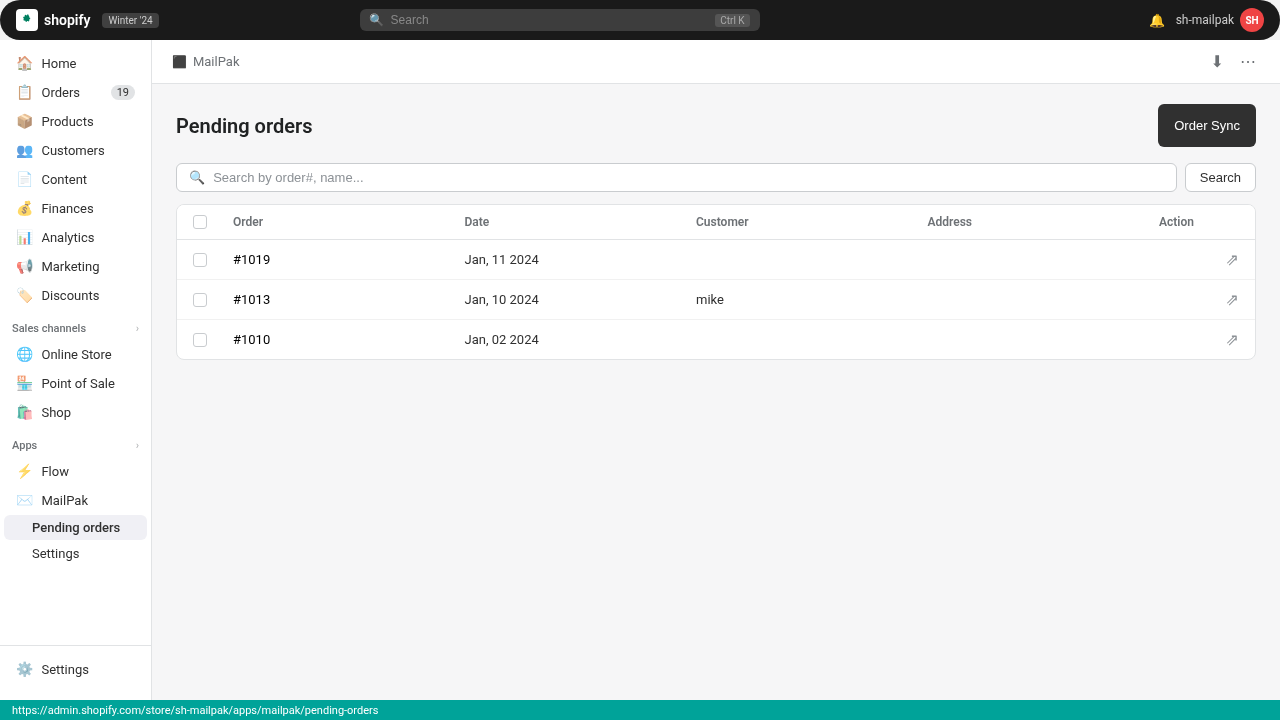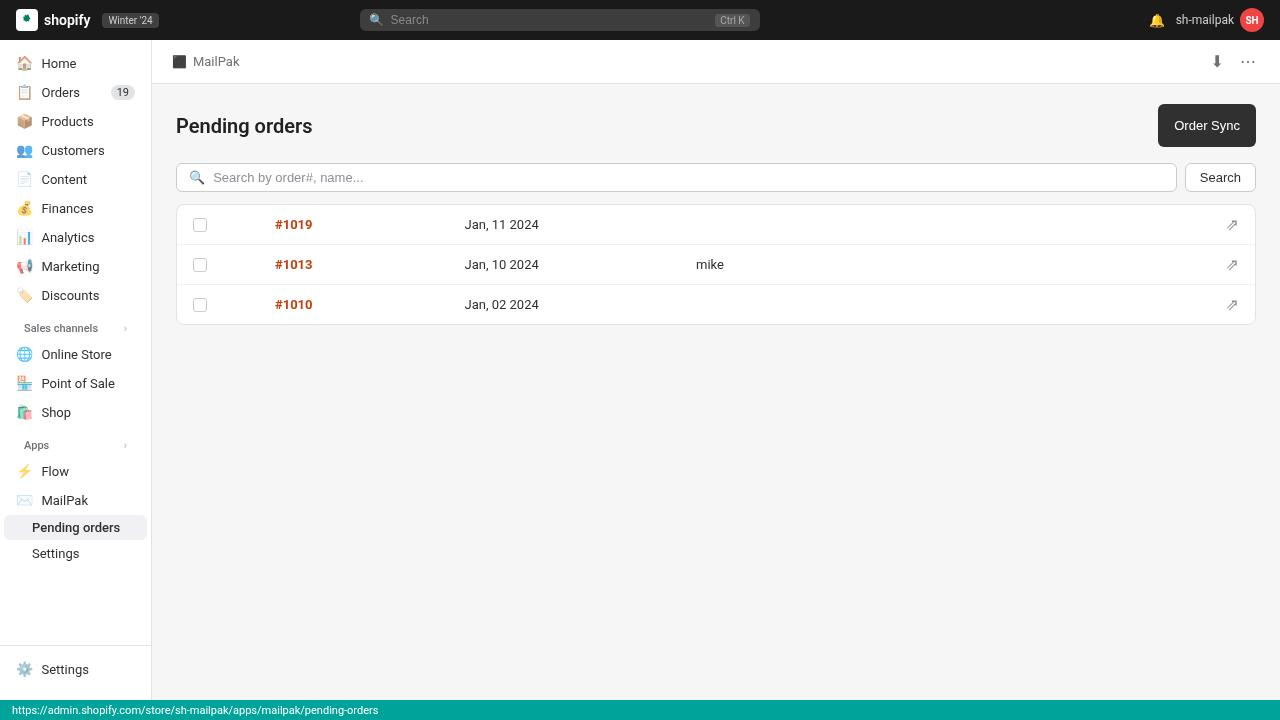--- a/index.html
+++ b/index.html
@@ -7,20 +7,21 @@
 
     
     .top-bar {
       height: 40px;
       background: #1a1a1a;
       display: flex;
       align-items: center;
       padding: 0 16px;
       gap: 12px;
       flex-shrink: 0;
+      border-radius: 20px;
     }
     .shopify-logo {
       display: flex;
       align-items: center;
       gap: 6px;
       color: #fff;
       font-weight: 600;
       font-size: 14px;
     }
     .shopify-logo .logo-icon {
@@ -131,21 +132,21 @@
     .nav-item .nav-icon { font-size: 14px; opacity: 0.7; }
     .nav-badge {
       margin-left: auto;
       background: #e1e3e5;
       border-radius: 10px;
       font-size: 11px;
       padding: 1px 6px;
       color: #303030;
     }
     .section-label {
-      padding: 12px 24px 4px;
+      padding: 12px 12px 4px;
       font-size: 11px;
       color: #6d7175;
       font-weight: 500;
       display: flex;
       align-items: center;
       justify-content: space-between;
     }
     .section-label .expand-icon { opacity: 0.5; }
     .sub-item {
       display: flex;
@@ -282,21 +283,21 @@
     }
     .table-row {
       display: grid;
       grid-template-columns: 40px 1fr 1fr 1fr 1fr 80px;
       padding: 10px 16px;
       border-bottom: 1px solid #f1f1f1;
       align-items: center;
     }
     .table-row:last-child { border-bottom: none; }
     .cell { font-size: 13px; color: #303030; }
-    .cell.order-num { font-weight: 700; color: #c2410c; margin-left: 42px; }
+    .cell.order-num { font-weight: 400; color: #000000; }
     .cell.action { display: flex; justify-content: flex-end; }
     .action-icon { color: #8c9196; cursor: pointer; font-size: 16px; }
     .checkbox {
       width: 14px;
       height: 14px;
       border: 1.5px solid #c9cccf;
       border-radius: 3px;
       cursor: pointer;
       background: #fff;
     }
@@ -451,20 +452,30 @@
 
       <div class="search-row">
         <div class="table-search">
           <span>🔍</span>
           <input type="text" placeholder="Search by order#, name..." style="">
         </div>
         <button class="search-btn">Search</button>
       </div>
 
       <div class="orders-table">
+        <div class="table-header">
+          <div class="th">
+            <div class="checkbox"></div>
+          </div>
+          <div class="th">Order</div>
+          <div class="th">Date</div>
+          <div class="th">Customer</div>
+          <div class="th">Address</div>
+          <div class="th">Action</div>
+        </div>
 
         <div class="table-row">
           <div class="cell">
             <div class="checkbox"></div>
           </div>
           <div class="cell order-num">#1019</div>
           <div class="cell">Jan, 11 2024</div>
           <div class="cell"></div>
           <div class="cell"></div>
           <div class="cell action">

